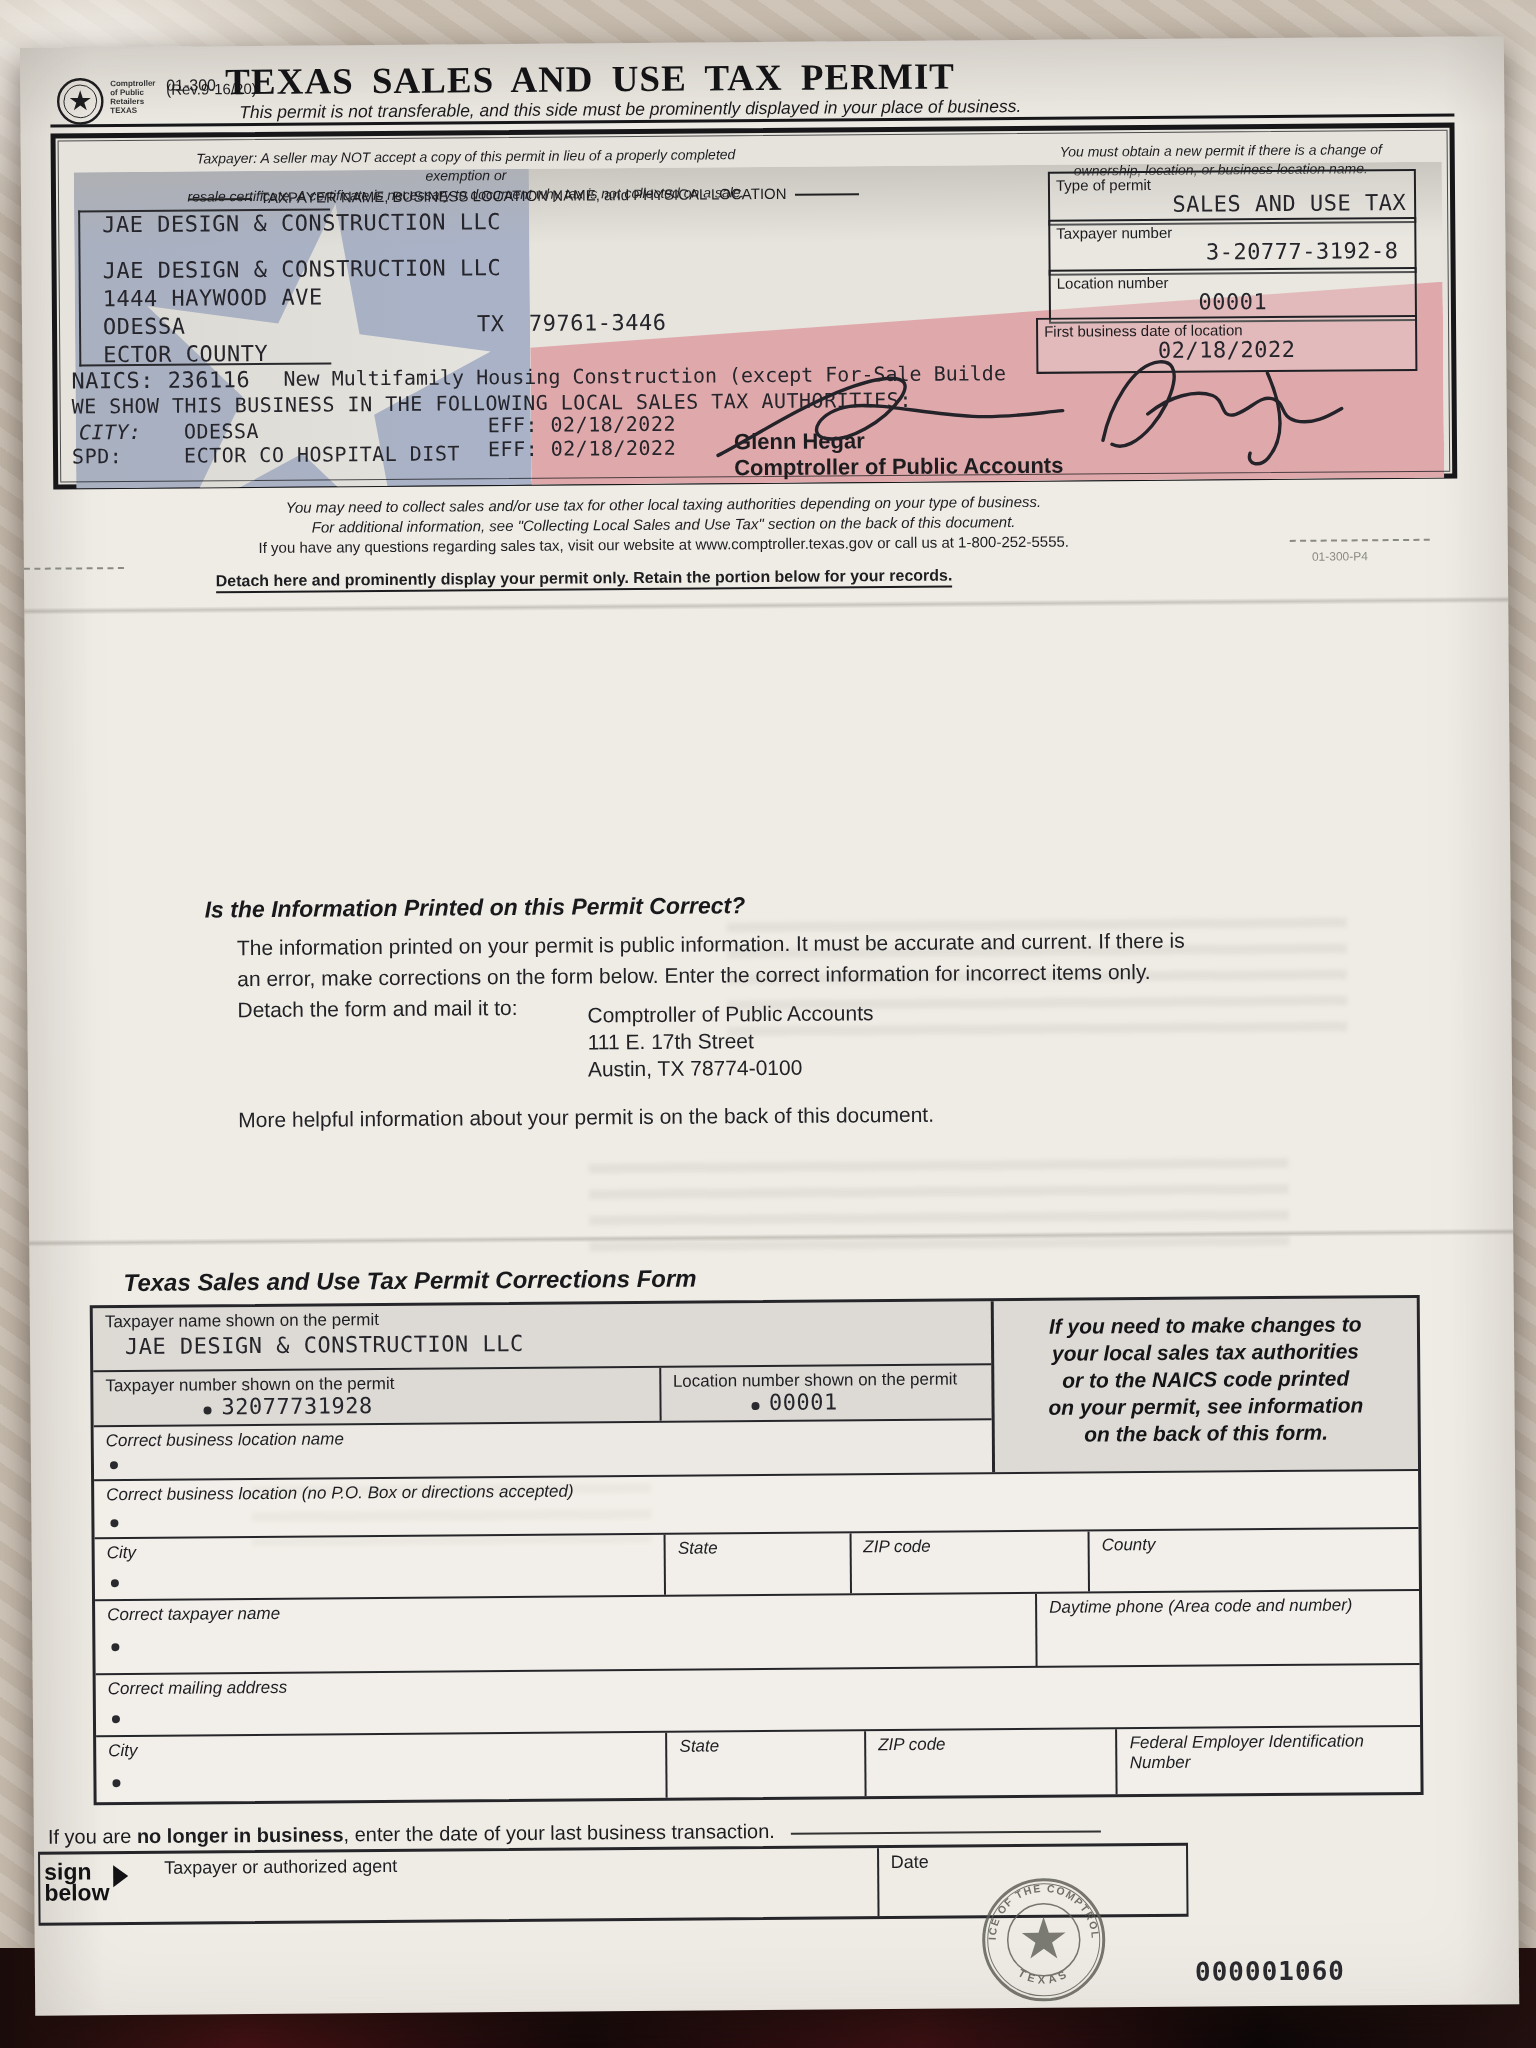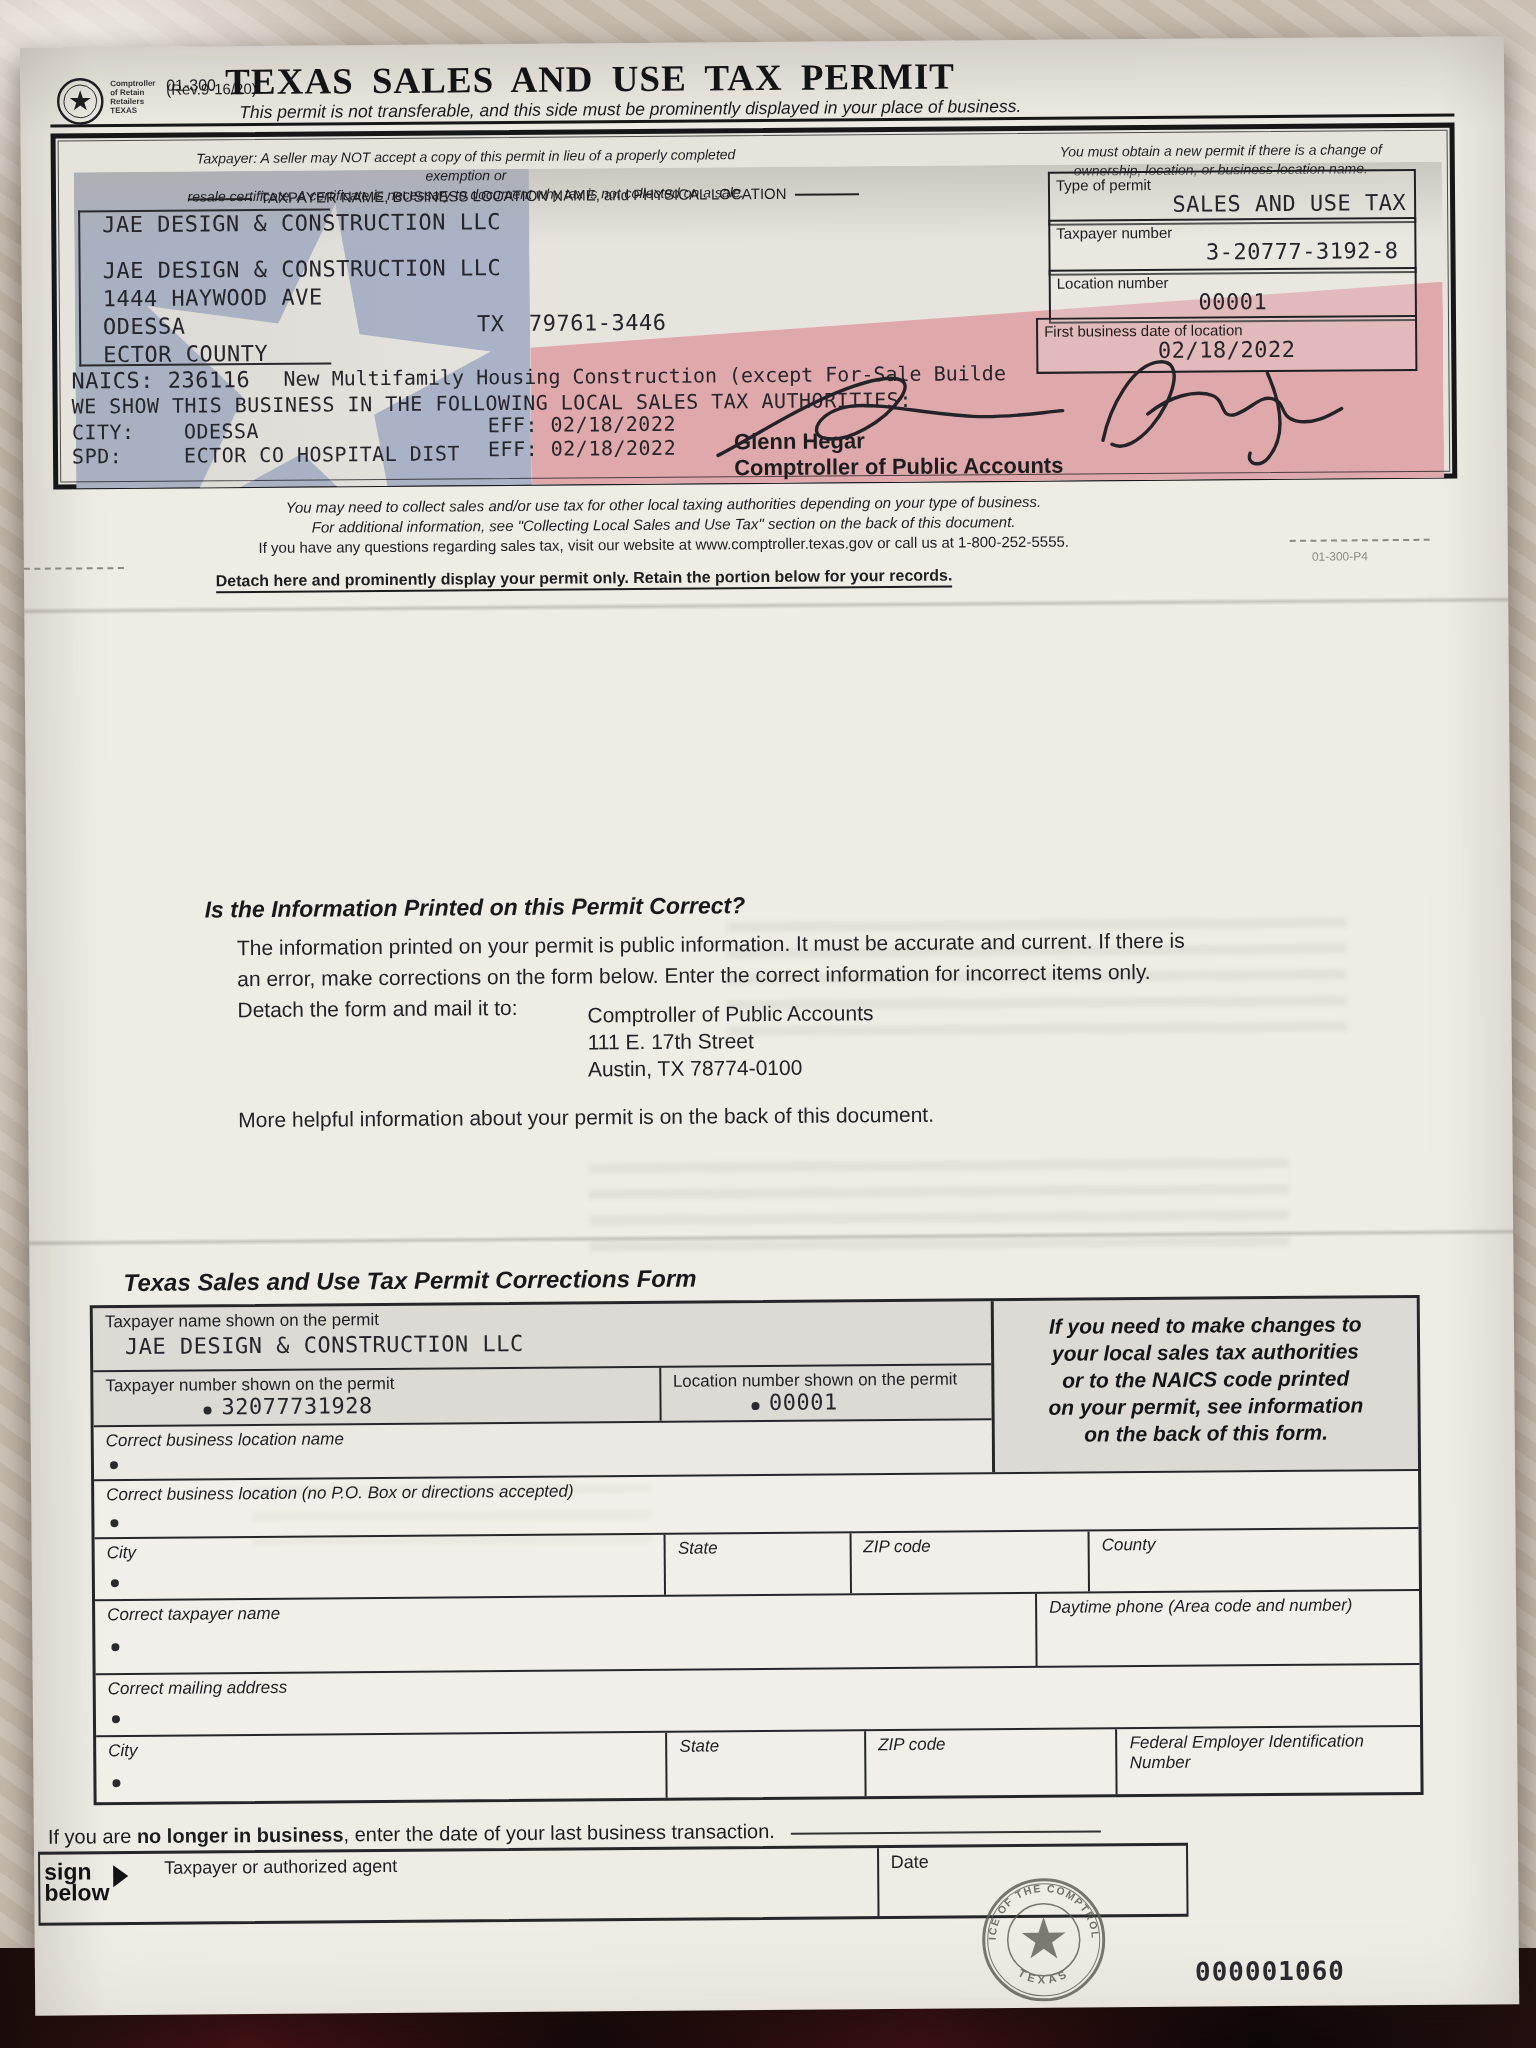--- a/index.html
+++ b/index.html
@@ -73,21 +73,21 @@
 
   <svg class="abs" style="left:36px;top:30px;" width="48" height="48" viewBox="0 0 100 100">
     <circle cx="50" cy="50" r="46" fill="none" stroke="#1d1d1f" stroke-width="5"></circle>
     <circle cx="50" cy="50" r="34" fill="none" stroke="#1d1d1f" stroke-width="2"></circle>
     <g transform="translate(26,26) scale(0.48)">
         <polygon points="50,2 60.8,35.2 95.6,35.2 67.4,55.7 78.2,88.8 50,68.3 21.8,88.8 32.6,55.7 4.4,35.2 39.2,35.2" fill="#1d1d1f"></polygon>
       </g>
   </svg>
   <div class="abs lbl" style="left:90px;top:32px;width:62px;font-size:8px;line-height:9px;font-weight:bold;color:#333;">
     <div>Comptroller</div>
-    <div>of Retain</div>
+    <div>of Public</div>
     <div>Retailers</div>
     <div class="b">TEXAS</div>
   </div>
   <div class="abs lbl" style="left:146px;top:30px;font-size:16px;">01-300</div>
   <div class="abs lbl" style="left:146px;top:34px;font-size:15px;">(Rev.9-16/20)</div>
 
   <div class="abs" style="left:80px;top:14px;width:980px;text-align:center;font-family:'Liberation Serif',serif;font-weight:bold;font-size:37px;letter-spacing:1px;word-spacing:8px;color:#141416;">TEXAS SALES AND USE TAX PERMIT</div>
   <div class="abs lbl it" style="left:60px;top:56px;width:1100px;text-align:center;font-size:17.5px;color:#1a1a1d;">This permit is not transferable, and this side must be prominently displayed in your place of business.</div>
   <div class="abs" style="left:30px;top:77px;width:1404px;height:3px;background:#17171a;"></div>
 
@@ -126,21 +126,21 @@
     <div class="abs mono" style="left:46px;top:148px;z-index:2;">1444 HAYWOOD AVE</div>
     <div class="abs mono" style="left:46px;top:176px;z-index:2;">ODESSA</div>
     <div class="abs mono" style="left:420px;top:176px;z-index:2;">TX</div>
     <div class="abs mono" style="left:472px;top:176px;z-index:2;">79761-3446</div>
     <div class="abs mono" style="left:46px;top:204px;z-index:2;">ECTOR COUNTY</div>
 
     <div class="abs mono" style="left:14px;top:230px;z-index:2;">NAICS: 236116</div>
     <div class="abs mono" style="left:226px;top:230px;z-index:2;font-size:20px;letter-spacing:0;">New Multifamily Housing Construction (except For-Sale Builde</div>
     <div class="abs mono" style="left:14px;top:256px;z-index:2;font-size:20px;">WE SHOW THIS BUSINESS IN THE FOLLOWING LOCAL SALES TAX AUTHORITIES:</div>
 
-    <div class="abs mono" style="left:14px;top:282px;z-index:2;font-size:20px;">CITY:</div>
+    <div class="abs mono" style="left:21px;top:282px;z-index:2;font-size:20px;font-style:italic;">CITY:</div>
     <div class="abs mono" style="left:126px;top:282px;z-index:2;font-size:20px;">ODESSA</div>
     <div class="abs mono" style="left:430px;top:278px;z-index:2;font-size:20px;">EFF: 02/18/2022</div>
     <div class="abs mono" style="left:14px;top:306px;z-index:2;font-size:20px;">SPD:</div>
     <div class="abs mono" style="left:126px;top:306px;z-index:2;font-size:20px;">ECTOR CO HOSPITAL DIST</div>
     <div class="abs mono" style="left:430px;top:302px;z-index:2;font-size:20px;">EFF: 02/18/2022</div>
 
     <div class="ibox" style="left:992px;top:41px;width:364px;height:50px;z-index:2;">
       <span class="ilbl lbl">Type of permit</span>
       <div class="mono" style="text-align:right;padding-right:8px;margin-top:-4px;">SALES AND USE TAX</div>
     </div>

